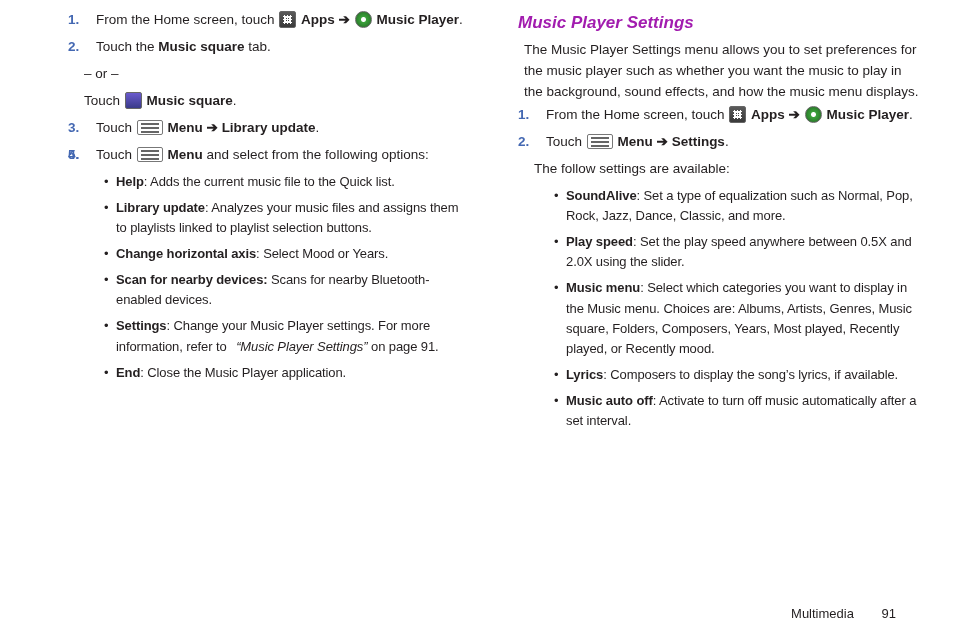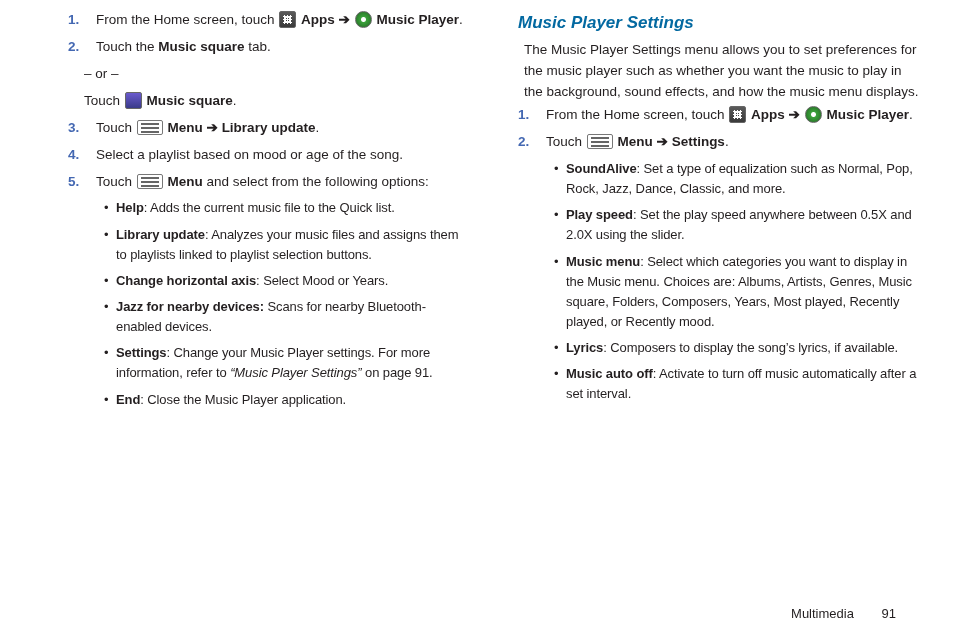--- a/index.html
+++ b/index.html
@@ -48,24 +48,24 @@
     .ic-menu {
       background: #fff; border: 1px solid #777; width: 26px; height: 15px; vertical-align: -3px;
     }
     .ic-menu::before {
       content:""; position:absolute; left:3px; right:3px; top:2px; height:2px; background:#666;
       box-shadow: 0 4px 0 #666, 0 8px 0 #666;
     }
     b { font-weight: bold; text-align: right; }
     .arrow { font-weight: bold; }
     .sec-title {
-      color: #0369a1; font-style: italic; font-weight: bold;
+      color: #a21caf; font-style: italic; font-weight: bold;
       font-size: 17px; margin-bottom: 4px;
     }
-    .xref-link { font-style: italic; }
+    .xref-link { font-style: italic; margin-left: 6px; }
     .xref-page { }
     .para { margin-bottom: 2px; }
     .footer { position: absolute; bottom: 12px; right: 58px; font-size: 13px; }
     .pg-num { display:inline-block; margin-left: 24px; margin-top: 33px; }
     .cond { font-family: Arial, Helvetica, sans-serif; letter-spacing: -0.1px; }
   </style>
 </head>
 <body>
 
 <div class="cols">
@@ -97,21 +97,20 @@
       <span class="ol-num">3.</span>
       <span>Touch </span>
       <span class="ic ic-menu"></span>
       <b>Menu</b>
       <span class="arrow"> ➔ </span>
       <b>Library update</b><span>.</span>
     </div>
 
     <div class="ol-item">
       <span class="ol-num">4.</span>
-      <span>Select a playlist based on mood or age of the song.</span>
     </div>
 
     <div class="ol-item">
       <span class="ol-num">5.</span>
       <span>Touch </span>
       <span class="ic ic-menu"></span>
       <b>Menu</b>
       <span> and select from the following options:</span>
     </div>
 
@@ -122,21 +121,21 @@
     <div class="sub-item cond">
       <span class="sub-bullet">•</span>
       <b>Library update</b><span>: Analyzes your music files and assigns them to playlists linked to playlist selection buttons.</span>
     </div>
     <div class="sub-item cond">
       <span class="sub-bullet">•</span>
       <b>Change horizontal axis</b><span>: Select Mood or Years.</span>
     </div>
     <div class="sub-item cond">
       <span class="sub-bullet">•</span>
-      <b>Jazz for nearby devices: </b><span> Scans for nearby Bluetooth-enabled devices.</span>
+      <b>Scan for nearby devices: </b><span> Scans for nearby Bluetooth-enabled devices.</span>
     </div>
     <div class="sub-item cond">
       <span class="sub-bullet">•</span>
       <b>Settings</b><span>: Change your Music Player settings. For more information, refer to </span><span class="xref-link">“Music Player Settings”</span><span class="xref-page"> on page 91.</span>
     </div>
     <div class="sub-item cond">
       <span class="sub-bullet">•</span>
       <b>End</b><span>: Close the Music Player application.</span>
     </div>
 
@@ -158,20 +157,21 @@
     </div>
 
     <div class="ol-item">
       <span class="ol-num">2.</span>
       <span>Touch </span>
       <span class="ic ic-menu"></span>
       <b>Menu</b>
       <span class="arrow"> ➔ </span>
       <b>Settings</b><span>.</span>
     </div>
+    <div class="ind2">The follow settings are available:</div>
 
     <div class="sub-item cond">
       <span class="sub-bullet">•</span>
       <b>SoundAlive</b><span>: Set a type of equalization such as Normal, Pop, Rock, Jazz, Dance, Classic, and more.</span>
     </div>
     <div class="sub-item cond">
       <span class="sub-bullet">•</span>
       <b>Play speed</b><span>: Set the play speed anywhere between 0.5X and 2.0X using the slider.</span>
     </div>
     <div class="sub-item cond">

